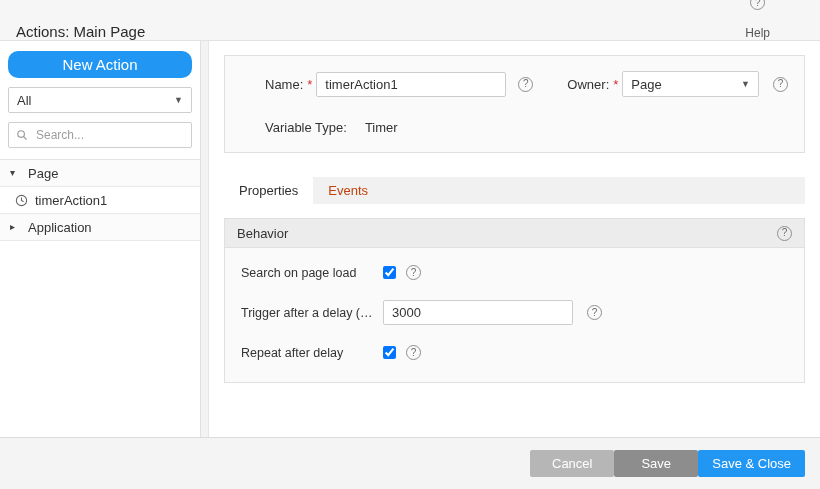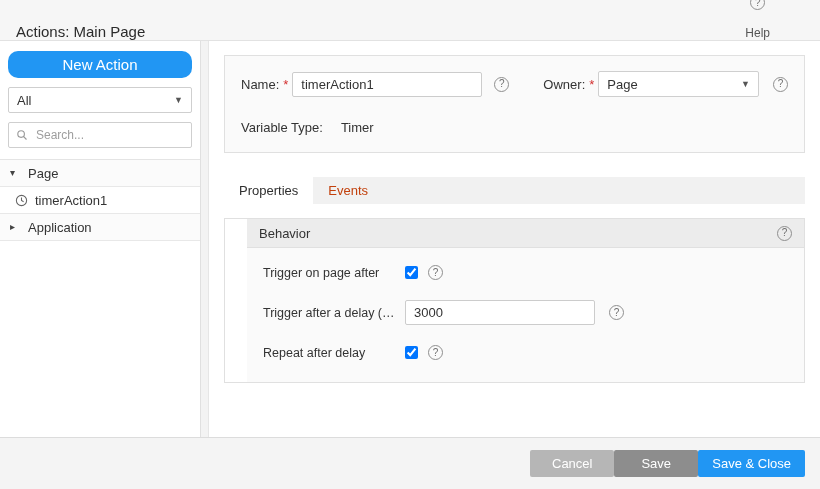--- a/index.html
+++ b/index.html
@@ -67,40 +67,40 @@
   .tree-row.selected { background: #fff; }
   .caret { width: 11px; color: #444; font-size: 10px; line-height: 1; flex: none; }
 
   
   .vscroll { width: 9px; flex: none; background: #f3f3f3; border-left: 1px solid #e0e0e0; border-right: 1px solid #e6e6e6; }
 
   
   .main { flex: 1; min-width: 0; background: #fff; padding: 14px 15px 0; }
 
   .form-panel { border: 1px solid #e0e0e0; background: #fafafa; padding: 15px 16px 17px; }
-  .form-row { display: flex; align-items: center; }
+  .form-row { display: flex; align-items: center; margin-left: 24px; }
   .vt-row { margin-top: 23px; }
   .label { color: #333; white-space: nowrap; }
   .req { color: var(--color-required, #d32f2f); margin: 0 4px 0 4px; }
   input.text {
     height: 25px; width: 190px; border: 1px solid #ccc; border-radius: 2px;
     background: #fff; padding: 0 8px; font-family: inherit; font-size: 13px; color: #333;
   }
   .owner-label { margin-left: 34px; }
   .owner-select { width: 195px; height: 26px; }
   .ml10 { margin-left: 10px; } .ml12 { margin-left: 12px; } .ml14 { margin-left: 14px; }
   .vt-value { margin-left: 18px; color: #333; }
 
   
   .tabs { display: flex; height: 27px; margin-top: 24px; background: #f1f1f1; }
   .tab { padding: 0 15px; display: flex; align-items: center; color: #c2410c; cursor: pointer; }
   .tab.active { background: #fff; color: #2f2f2f; }
 
   
-  .section { border: 1px solid #e0e0e0; margin-top: 14px; padding-left: 22px; }
+  .section { border: 1px solid #e0e0e0; margin-top: 14px; }
   .section-header {
     height: 29px; background: #ececec; border-bottom: 1px solid #e0e0e0;
     display: flex; align-items: center; justify-content: space-between; padding: 0 12px;
     color: #333;
   }
   .section-body { background: #fafafa; padding: 17px 16px 2px; }
   .prop-row { display: flex; align-items: center; margin-bottom: 20px; }
   .prop-label {
     width: 140px; flex: none; margin-right: 2px;
     font-size: 12.5px; color: #333;
@@ -200,21 +200,21 @@
         <div class="tab">Events</div>
       </div>
 
       <section class="section">
         <div class="section-header">
           <span>Behavior</span>
           <span class="qicon"></span>
         </div>
         <div class="section-body">
           <div class="prop-row">
-            <span class="prop-label">Trigger on page after</span>
+            <span class="prop-label">Search on page load</span>
             <input type="checkbox" class="cb" checked="" style="">
             <span class="qicon ml10"></span>
           </div>
           <div class="prop-row">
             <span class="prop-label">Trigger after a delay (milliseconds)</span>
             <input class="text delay-input" value="3000" style="">
             <span class="qicon ml14"></span>
           </div>
           <div class="prop-row">
             <span class="prop-label">Repeat after delay</span>

